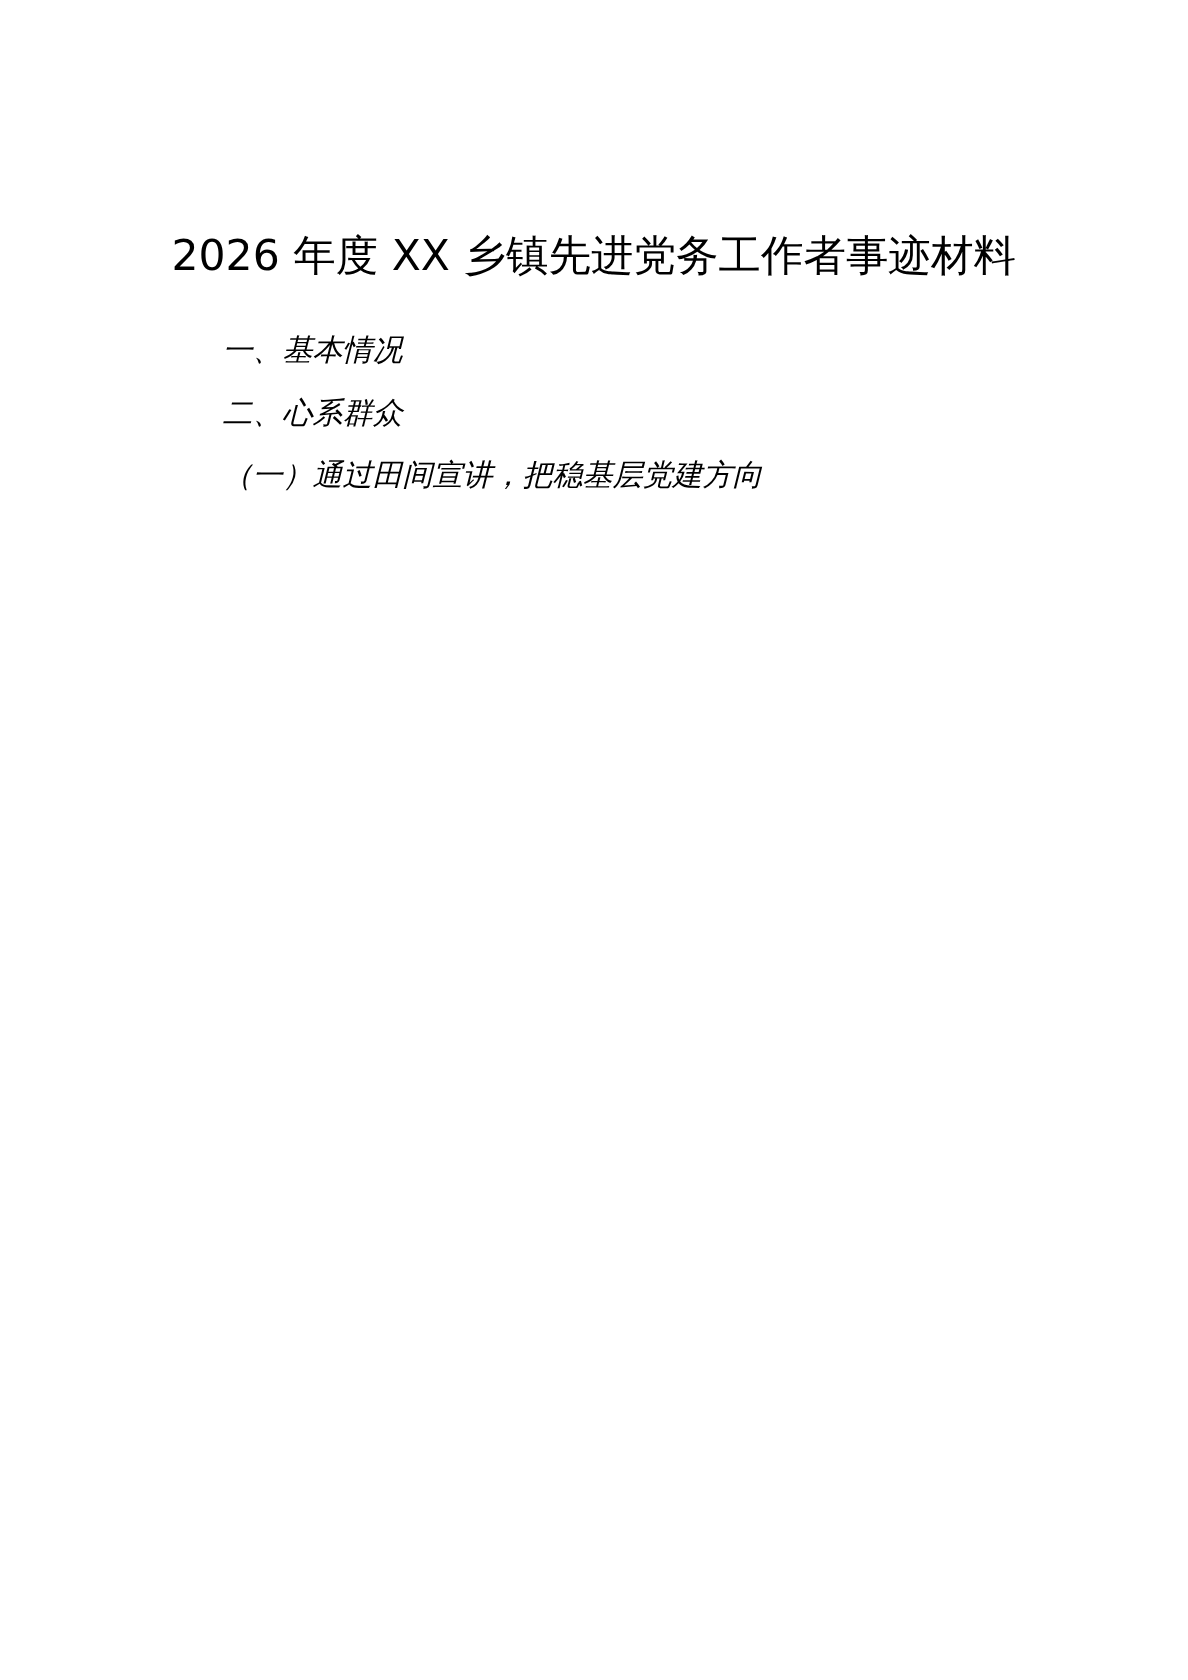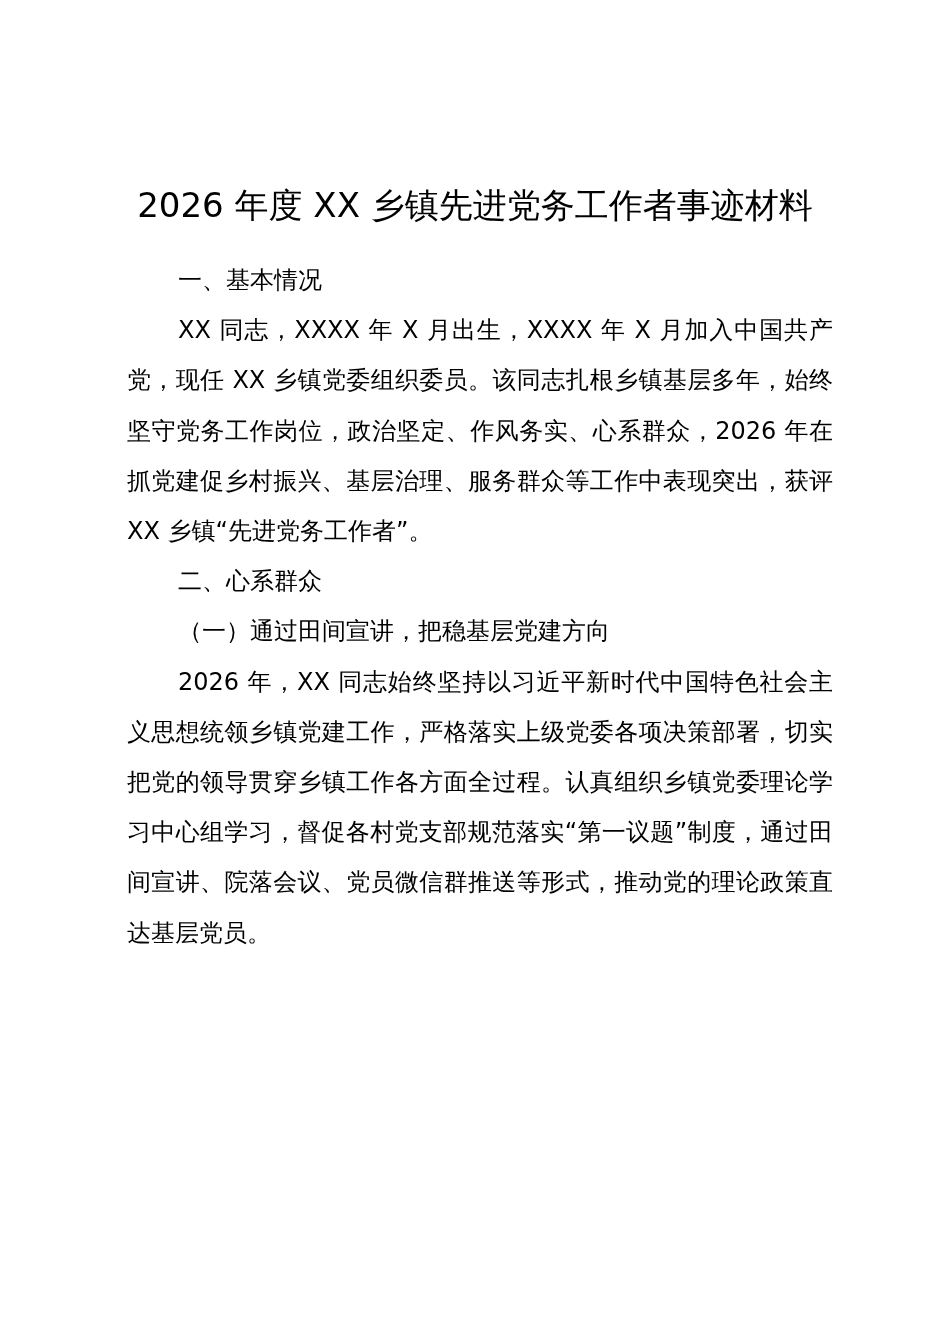--- a/index.html
+++ b/index.html
@@ -36,20 +36,21 @@
     }
     .body-text {
       position: absolute;
       left: 127px;
       top: 255px;
       width: 706px;
       font-size: 24px;
       line-height: 50.2px;
       text-align: justify;
       text-justify: inter-character;
+      font-style: italic;
     }
     .body-text p {
       margin: 0;
       padding: 0;
     }
     .indent {
       text-indent: 51px;
     }
     .heading {
       text-indent: 51px;
@@ -61,21 +62,19 @@
     }
   </style>
 </head>
 <body>
 
 <div class="page">
   <div class="title">2026 年度 XX 乡镇先进党务工作者事迹材料</div>
 
   <div class="body-text">
     <p class="heading">一、基本情况</p>
-    <p class="indent">XX 同志，XXXX 年 X 月出生，XXXX 年 X 月加入中国共产党，现任 XX 乡镇党委组织委员。该同志扎根乡镇基层多年，始终坚守党务工作岗位，政治坚定、作风务实、心系群众，2026 年在抓党建促乡村振兴、基层治理、服务群众等工作中表现突出，获评 XX 乡镇“先进党务工作者”。</p>
 
     <p class="heading">二、心系群众</p>
 
     <p class="sub-heading">（一）通过田间宣讲，把稳基层党建方向</p>
-    <p class="indent">2026 年，XX 同志始终坚持以习近平新时代中国特色社会主义思想统领乡镇党建工作，严格落实上级党委各项决策部署，切实把党的领导贯穿乡镇工作各方面全过程。认真组织乡镇党委理论学习中心组学习，督促各村党支部规范落实“第一议题”制度，通过田间宣讲、院落会议、党员微信群推送等形式，推动党的理论政策直达基层党员。</p>
 
   </div>
 </div>
 
 </body></html>

